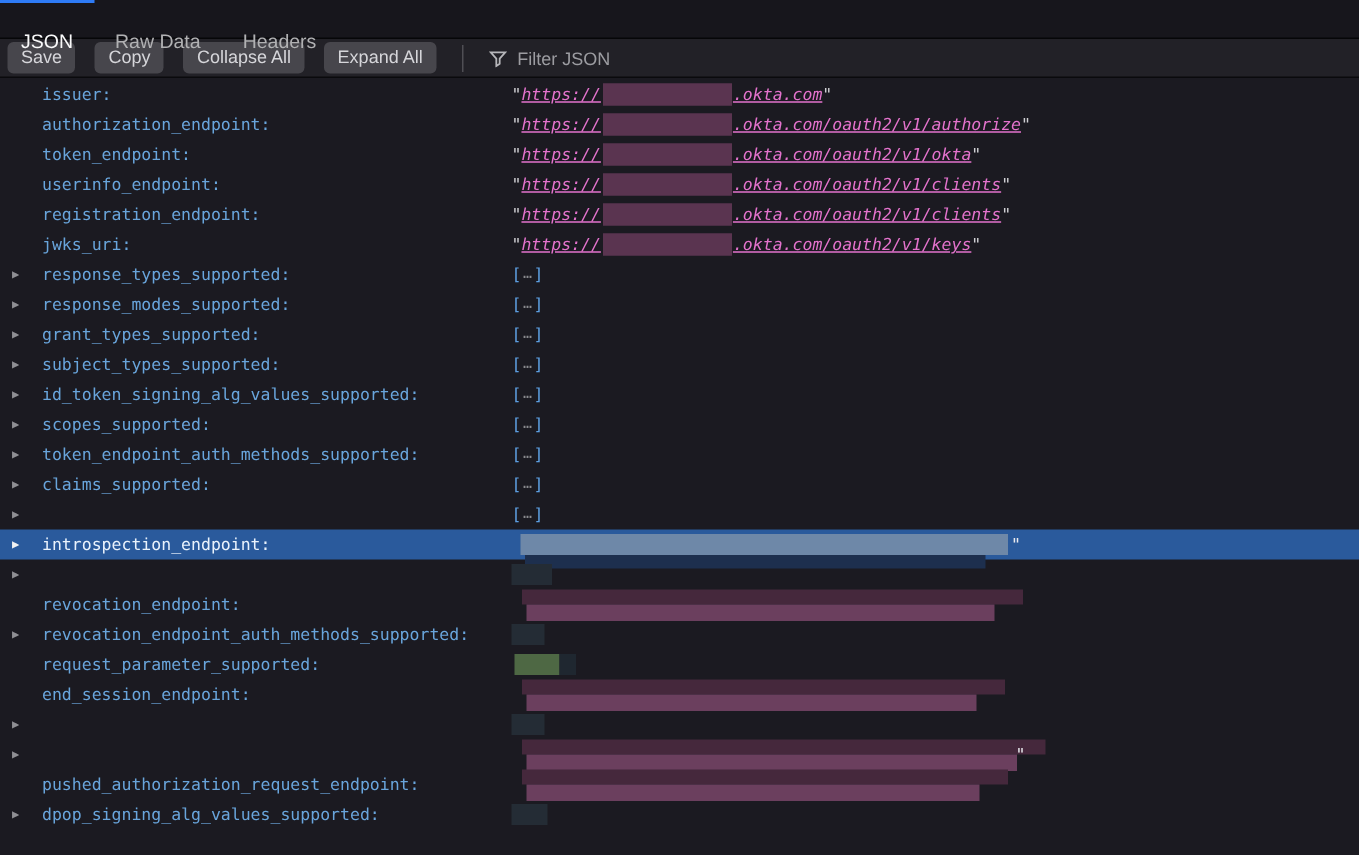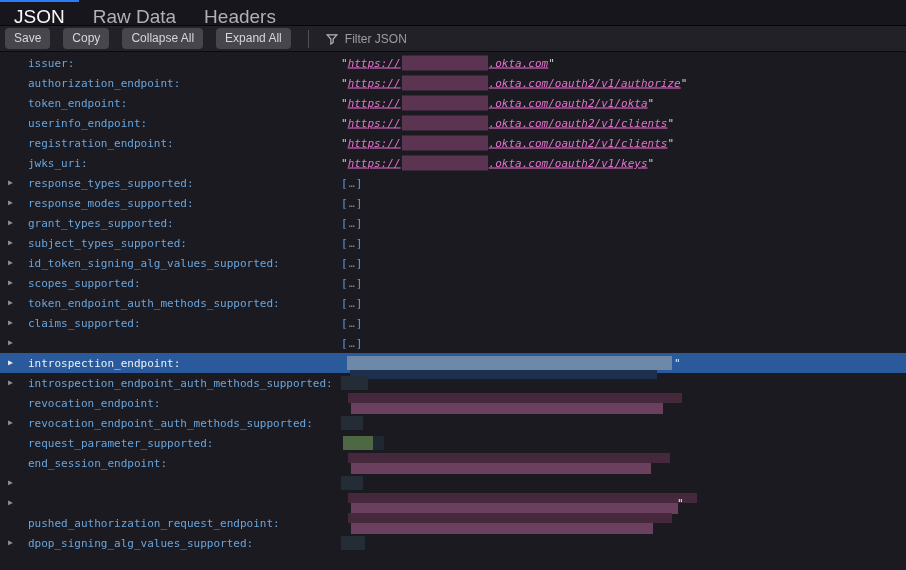--- a/index.html
+++ b/index.html
@@ -2,21 +2,21 @@
 <html><head>
 <meta charset="utf-8">
 <style>
   * { margin:0; padding:0; box-sizing:border-box; }
   html,body { width:906px; height:570px; background:#1b1a21; overflow:hidden;
               font-family:"Liberation Sans","DejaVu Sans",sans-serif; }
 
   
   .tabbar { height:26px; background:#17161c; display:flex; align-items:stretch;
             border-bottom:1px solid #060608; }
-  .tab { padding:4px 14px; line-height:25px; font-size:19px; color:#b1b1b3;
+  .tab { padding:15px 14px; line-height:25px; font-size:13px; color:#b1b1b3;
          position:relative; cursor:default; }
   .tab.active { color:#f9f9fa; }
   .tab.active::before { content:""; position:absolute; top:0; left:0; right:0;
                         height:2px; background:#2e7bf6; }
 
   
   .toolbar { height:26px; background:#222127; display:flex; align-items:center;
              padding:0 5px; gap:13px; border-bottom:1px solid #0a0a0d; }
   .tbtn { background:#47464c; color:#d6d6da; font-size:12px; line-height:1;
           padding:4px 9px 5px; border-radius:4px; border:none; white-space:nowrap; }
@@ -159,21 +159,20 @@
       </div>
       <div class="row selected">
         <span class="twisty">▶</span>
         <span class="key">introspection_endpoint:</span>
         <span class="sel-blur mosaic" style="width: 325px;"></span>
         <span class="sel-under mosaic" style="width: 307px;"></span>
         <span class="tq" style="left: 674px;">"</span>
       </div>
       <div class="row">
         <span class="twisty">▶</span>
-        <span class="key">introspection_endpoint_auth_methods_supported:</span>
         <span class="small-dark mosaic" style="width: 27px;"></span>
       </div>
       <div class="row">
         <span class="key">revocation_endpoint:</span>
         <span class="rl">
           <span class="b1 mosaic" style="display: block; width: 334px;"></span>
           <span class="b2 mosaic" style="display: block; width: 312px; margin-left: 3px;"></span>
         </span>
       </div>
       <div class="row">

